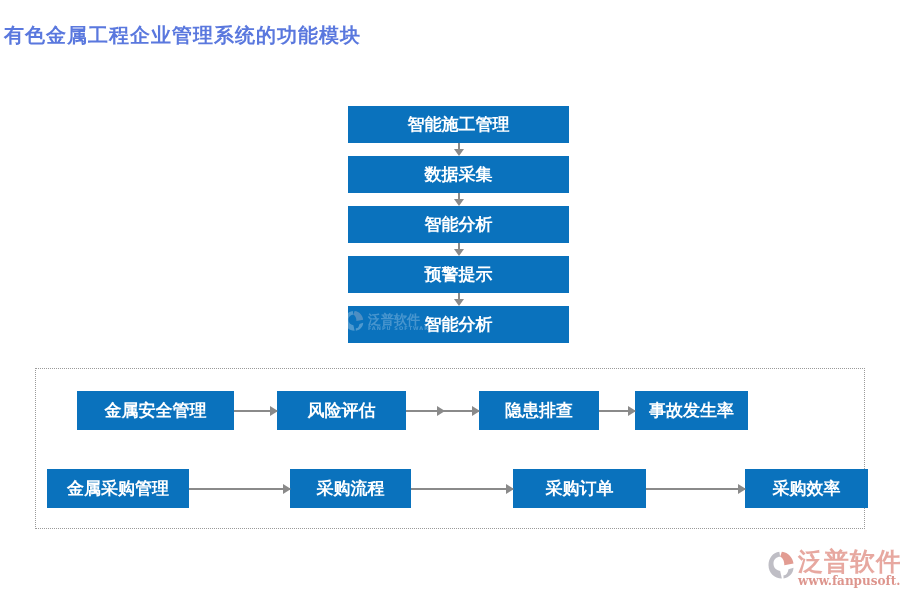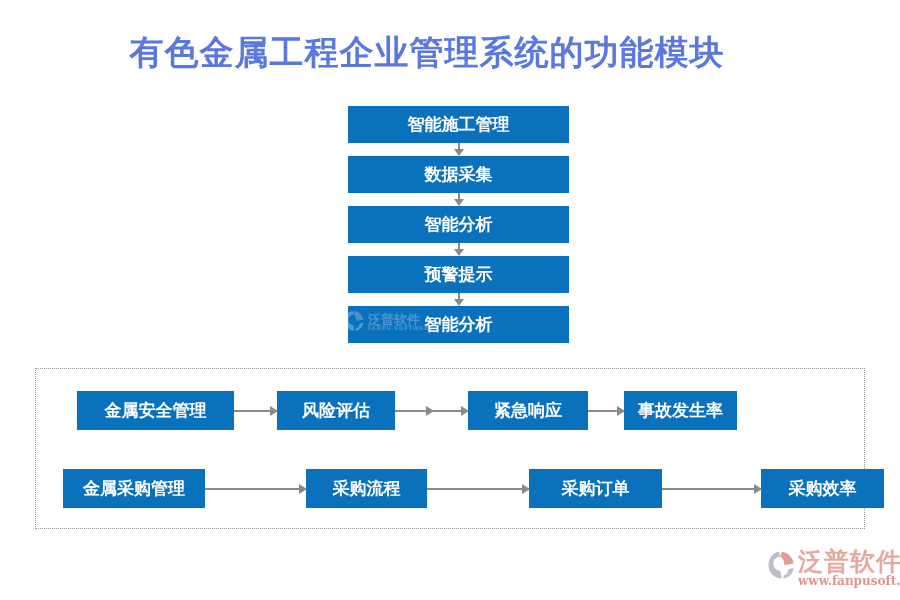--- a/index.html
+++ b/index.html
@@ -1,21 +1,21 @@
 <!DOCTYPE html>
 <html><head>
 <meta charset="utf-8">
 <style>
   html,body{margin:0;padding:0;background:#fff;}
   .page{position:relative;width:900px;height:600px;background:#fff;overflow:hidden;
         font-family:"DejaVu Serif","Liberation Serif",serif;}
 
   
-  .title{position:absolute;top:18px;left:0;width:830px;margin:12px;
-         text-align:center;font-size:34px;font-weight:bold;color:#5a78de;letter-spacing:1px;}
+  .title{position:absolute;top:18px;left:0;width:830px;margin:4px;
+         font-size:20px;font-weight:bold;color:#5a78de;letter-spacing:1px;}
 
   
   .vflow{position:absolute;left:348px;top:106px;width:221px;display:flex;flex-direction:column;}
   .vbox{position:relative;height:37px;background:#0a72bd;color:#fff;
         display:flex;align-items:center;justify-content:center;
         font-size:17px;font-weight:bold;}
   .varrow{position:relative;height:13px;width:14px;margin:0 auto;}
   .varrow::before{content:"";position:absolute;left:6px;top:0;width:2px;height:7px;background:#8a8a8a;}
   .varrow::after{content:"";position:absolute;left:2px;top:6px;width:0;height:0;
         border-left:5px solid transparent;border-right:5px solid transparent;border-top:7px solid #8a8a8a;}
@@ -25,21 +25,21 @@
         opacity:.28;pointer-events:none;}
   .wm-texts{display:flex;flex-direction:column;line-height:1;}
   .wm-name{font-size:13px;font-weight:bold;color:#e8f0fa;}
   .wm-sub{font-size:5px;color:#e8f0fa;letter-spacing:1px;font-family:"DejaVu Sans","Liberation Sans",sans-serif;}
 
   
   .panel{position:absolute;left:35px;top:368px;width:830px;height:161px;
          border:1px dotted #9a9a9a;box-sizing:border-box;}
   .prow{position:absolute;display:flex;align-items:center;height:39px;}
   .r1{top:22px;left:13px;padding-left:28px;}
-  .r2{top:100px;left:11px;margin-left:16px;}
+  .r2{top:100px;left:11px;}
   .pbox{height:39px;background:#0a72bd;color:#fff;flex:none;
         display:flex;align-items:center;justify-content:center;
         font-size:17px;font-weight:bold;}
   .harrow{flex:none;height:2px;background:#8a8a8a;position:relative;}
   .harrow::after{content:"";position:absolute;right:-1px;top:-4px;width:0;height:0;
         border-top:5px solid transparent;border-bottom:5px solid transparent;border-left:8px solid #8a8a8a;}
 
   
   .footer{position:absolute;left:766px;top:549px;display:flex;align-items:flex-start;gap:2px;opacity:.85;}
   .f-texts{display:flex;flex-direction:column;line-height:1.05;}
@@ -87,27 +87,27 @@
     </div>
   </div>
 
   <div class="panel">
 
     <div class="prow r1">
       <div class="pbox" style="width:157px">
         <span>金属安全管理</span>
       </div>
       <div class="harrow" style="width:43px"></div>
-      <div class="pbox" style="width:118px">
+      <div class="pbox" style="width:129px">
         <span>风险评估</span>
       </div>
       <div class="harrow" style="width:38px"></div>
       <div class="harrow" style="width:35px"></div>
       <div class="pbox" style="width:120px">
-        <span>紧急响应</span>
+        <span>隐患排查</span>
       </div>
       <div class="harrow" style="width:36px"></div>
       <div class="pbox" style="width:113px">
         <span>事故发生率</span>
       </div>
     </div>
 
     <div class="prow r2">
       <div class="pbox" style="width:142px">
         <span>金属采购管理</span>

